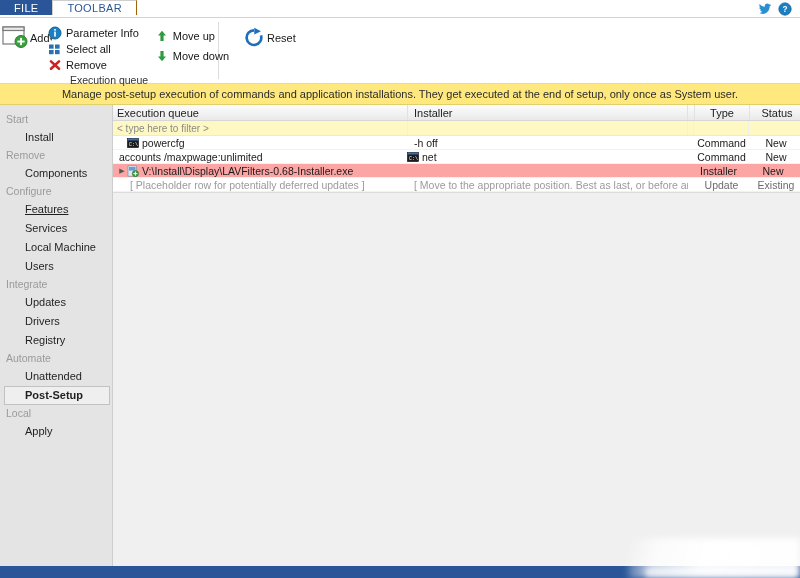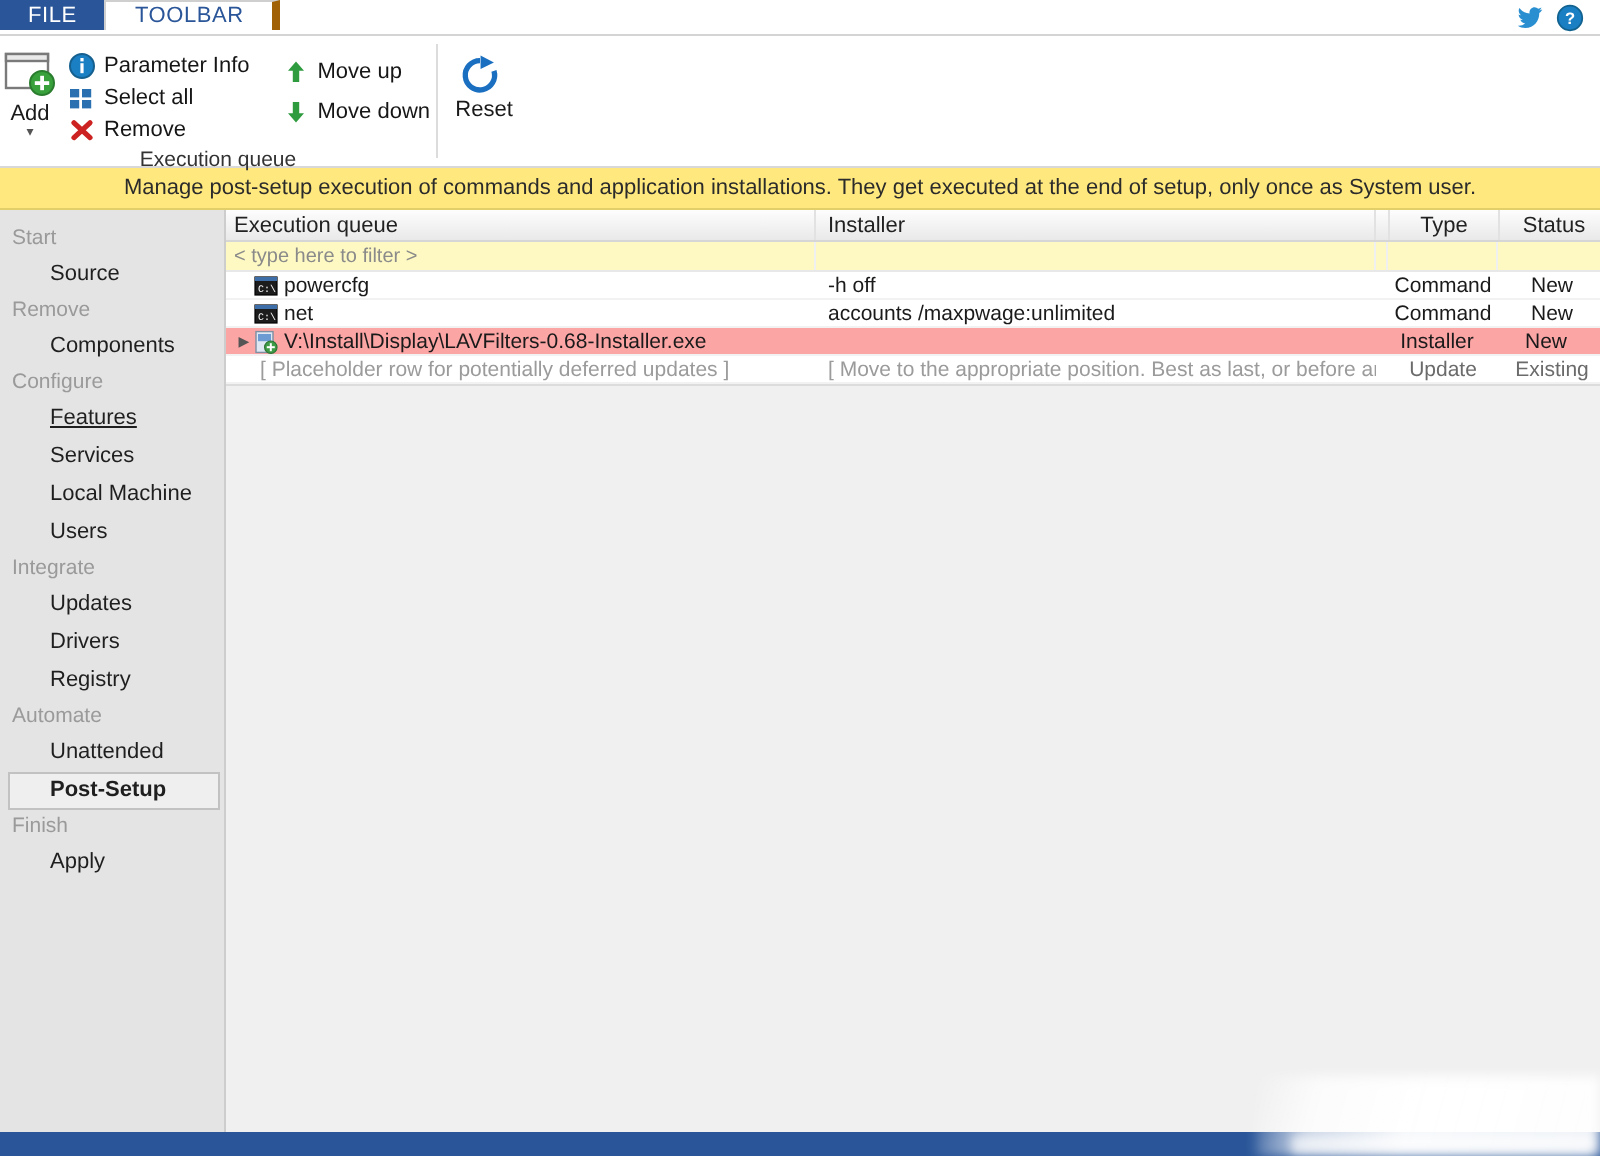--- a/index.html
+++ b/index.html
@@ -40,21 +40,21 @@
   }
   .tab-file {
     background: #2a5699;
     color: #ffffff;
     min-width: 44px;
   }
   .tab-toolbar {
     background: #ffffff;
     color: #2a5699;
     border-left: 1px solid #cfcfcf;
-    border-right: 4px solid #a16207;
+    border-right: 1px solid #a16207;
     border-top: 1px solid #cfcfcf;
     position: relative;
     top: 0;
   }
   .tabstrip-fill { flex: 1; background: #ffffff; border-bottom: 0px; }
   .tabstrip-icons {
     display: flex; align-items: center; gap: 6px;
     padding-right: 8px;
     background: #ffffff;
   }
@@ -95,21 +95,21 @@
     height: 15px;
     line-height: 15px;
   }
   .ribbon-right-sep {
     width: 1px; background: #dcdcdc; margin: 4px 0 4px 0;
   }
 
   
   .big-btn {
     width: 44px;
-    display: flex; flex-direction: column; align-items: center;
+    display: flex; flex-direction: row; align-items: center;
     padding-top: 4px;
     cursor: default;
   }
   .big-btn-icon { width: 30px; height: 26px; position: relative; }
   .big-btn-label {
     font-size: 11px; color: #1a1a1a; margin-top: 1px; line-height: 11px;
   }
   .big-btn-caret {
     font-size: 7px; color: #555; line-height: 6px; margin-top: 1px;
   }
@@ -383,41 +383,41 @@
 
   <div class="notice">
     <span>Manage post-setup execution of commands and application installations. They get executed at the end of setup, only once as System user.</span>
   </div>
 
   <div class="body">
 
     <div class="sidebar">
 
       <div class="side-group">Start</div>
-      <div class="side-item">Source</div>
+      <div class="side-item">Install</div>
 
       <div class="side-group">Remove</div>
       <div class="side-item">Components</div>
 
       <div class="side-group">Configure</div>
       <div class="side-item hover">Features</div>
       <div class="side-item">Services</div>
       <div class="side-item">Local Machine</div>
       <div class="side-item">Users</div>
 
       <div class="side-group">Integrate</div>
       <div class="side-item">Updates</div>
       <div class="side-item">Drivers</div>
       <div class="side-item">Registry</div>
 
       <div class="side-group">Automate</div>
       <div class="side-item">Unattended</div>
       <div class="side-item selected">Post-Setup</div>
 
-      <div class="side-group">Finish</div>
+      <div class="side-group">Local</div>
       <div class="side-item">Apply</div>
 
       <div style="flex:1"></div>
     </div>
 
     <div class="content">
 
       <div class="grid">
 
         <div class="grid-header">
@@ -448,32 +448,32 @@
             </span>
             <span class="row-text">powercfg</span>
           </div>
           <div class="cell cell-params">-h off</div>
           <div class="cell cell-fill"></div>
           <div class="cell cell-type">Command</div>
           <div class="cell cell-status">New</div>
         </div>
 
         <div class="grid-row">
+          <div class="cell cell-params">accounts /maxpwage:unlimited</div>
           <div class="cell cell-name">
             <span class="expander"></span>
             <span class="row-icon">
               <svg viewBox="0 0 12 12" width="12" height="12" aria-hidden="true">
                 <rect x="0.5" y="1.5" width="11" height="9" fill="#1c1c1c" stroke="#000" stroke-width="0.6"></rect>
                 <rect x="0.5" y="1.5" width="11" height="2" fill="#3d6ea8"></rect>
                 <text x="2" y="9" font-family="Liberation Mono, monospace" font-size="5" fill="#ffffff">C:\</text>
               </svg>
             </span>
             <span class="row-text">net</span>
           </div>
-          <div class="cell cell-params">accounts /maxpwage:unlimited</div>
           <div class="cell cell-fill"></div>
           <div class="cell cell-type">Command</div>
           <div class="cell cell-status">New</div>
         </div>
 
         <div class="grid-row selected">
           <div class="cell cell-name">
             <span class="expander">▶</span>
             <span class="row-icon">
               <svg viewBox="0 0 12 12" width="12" height="12" aria-hidden="true">

